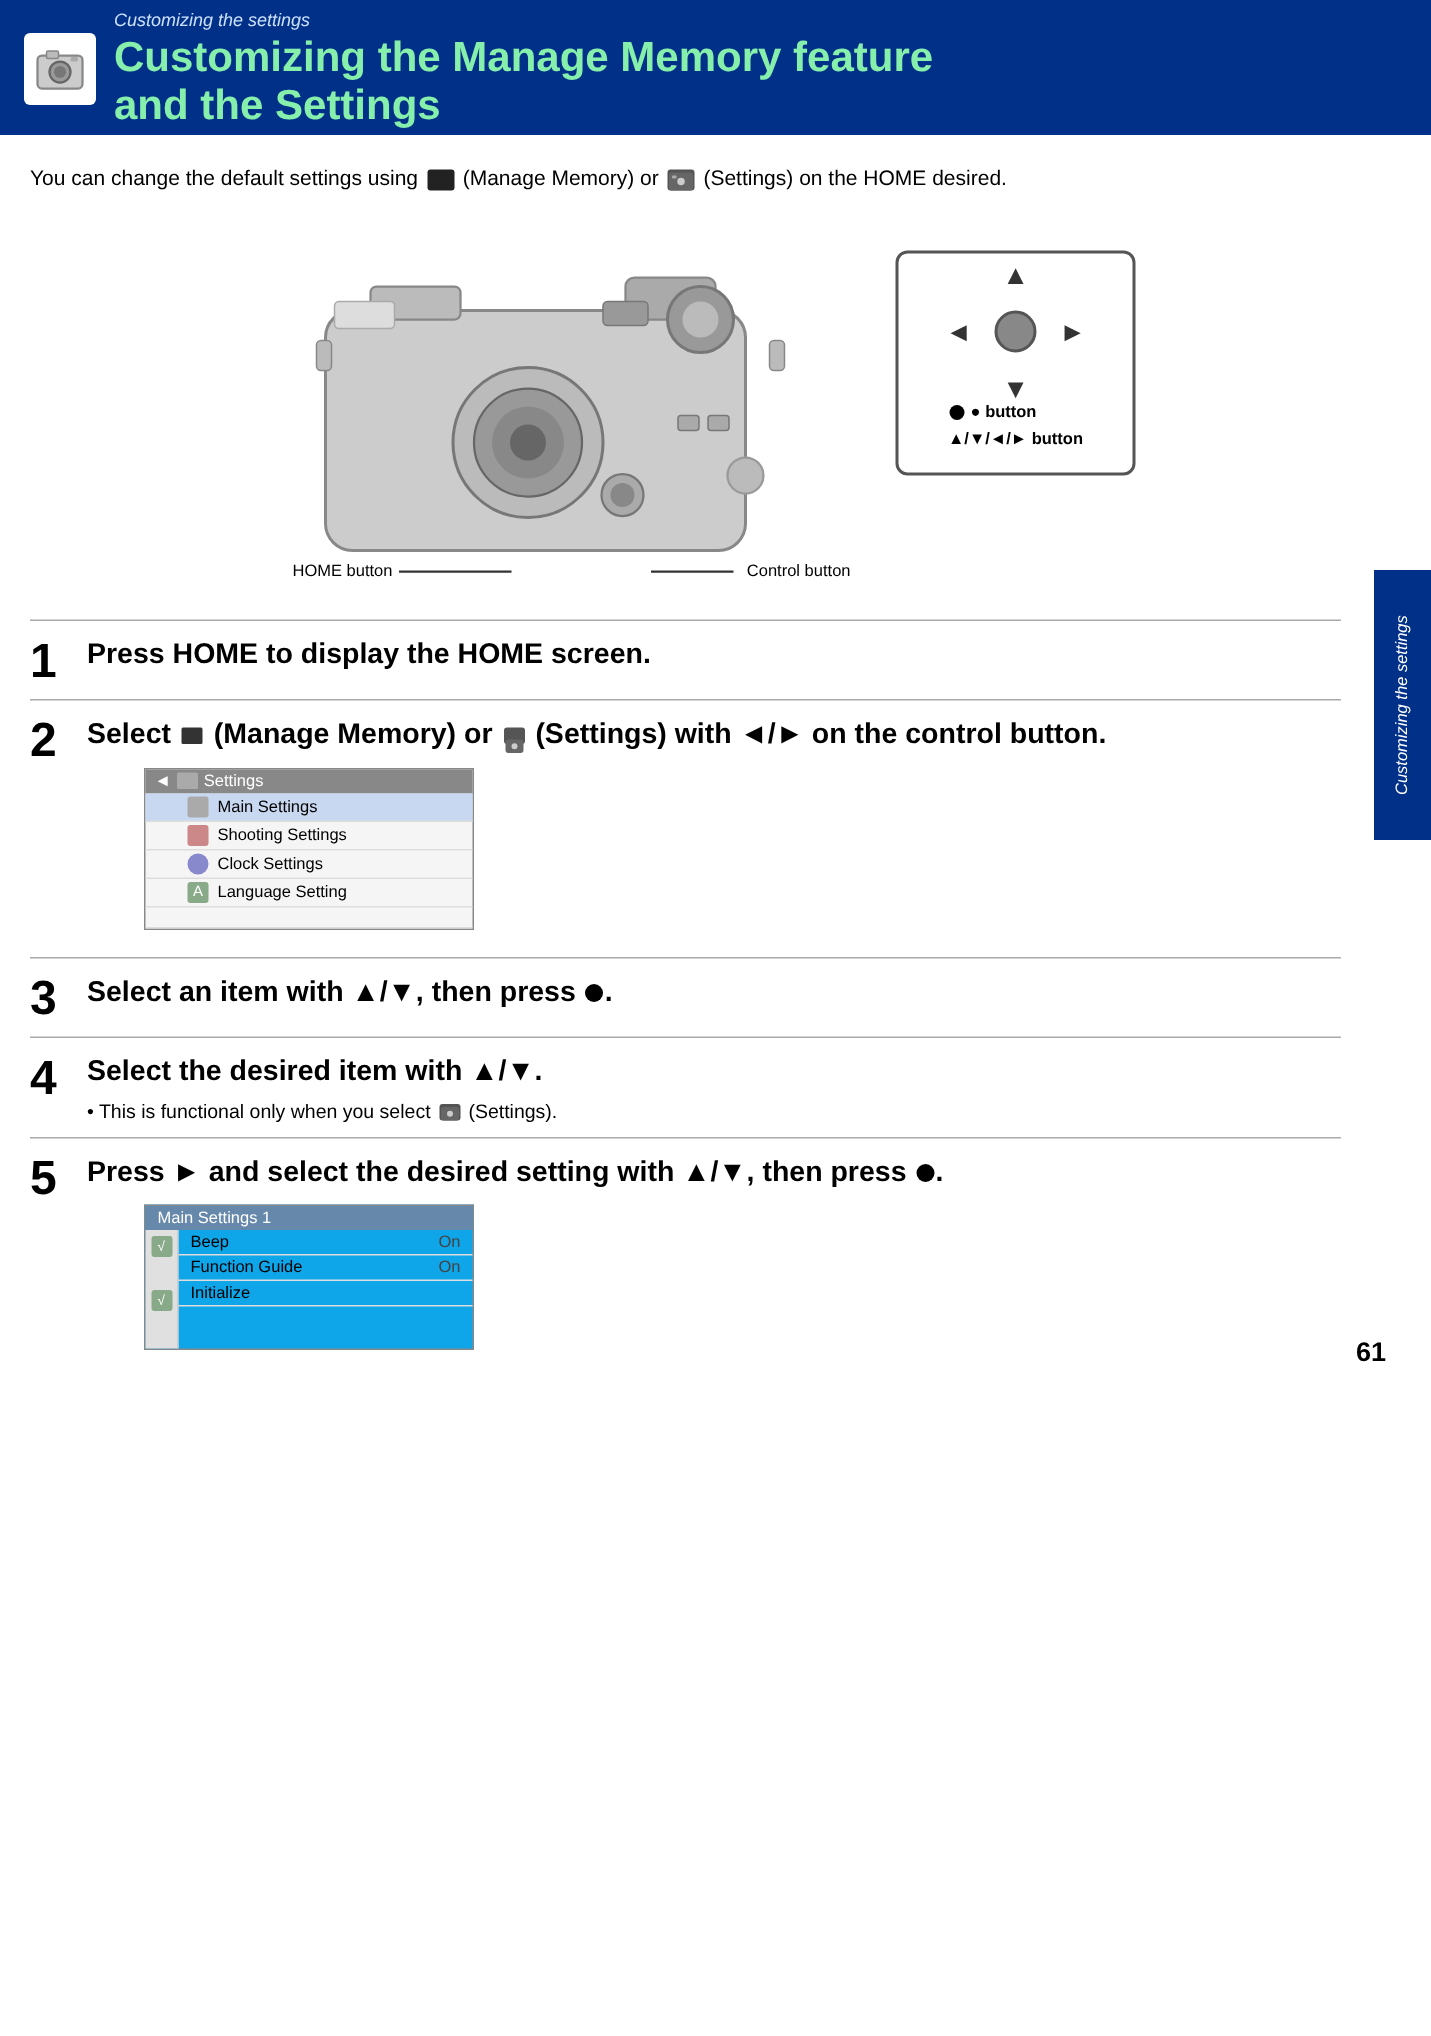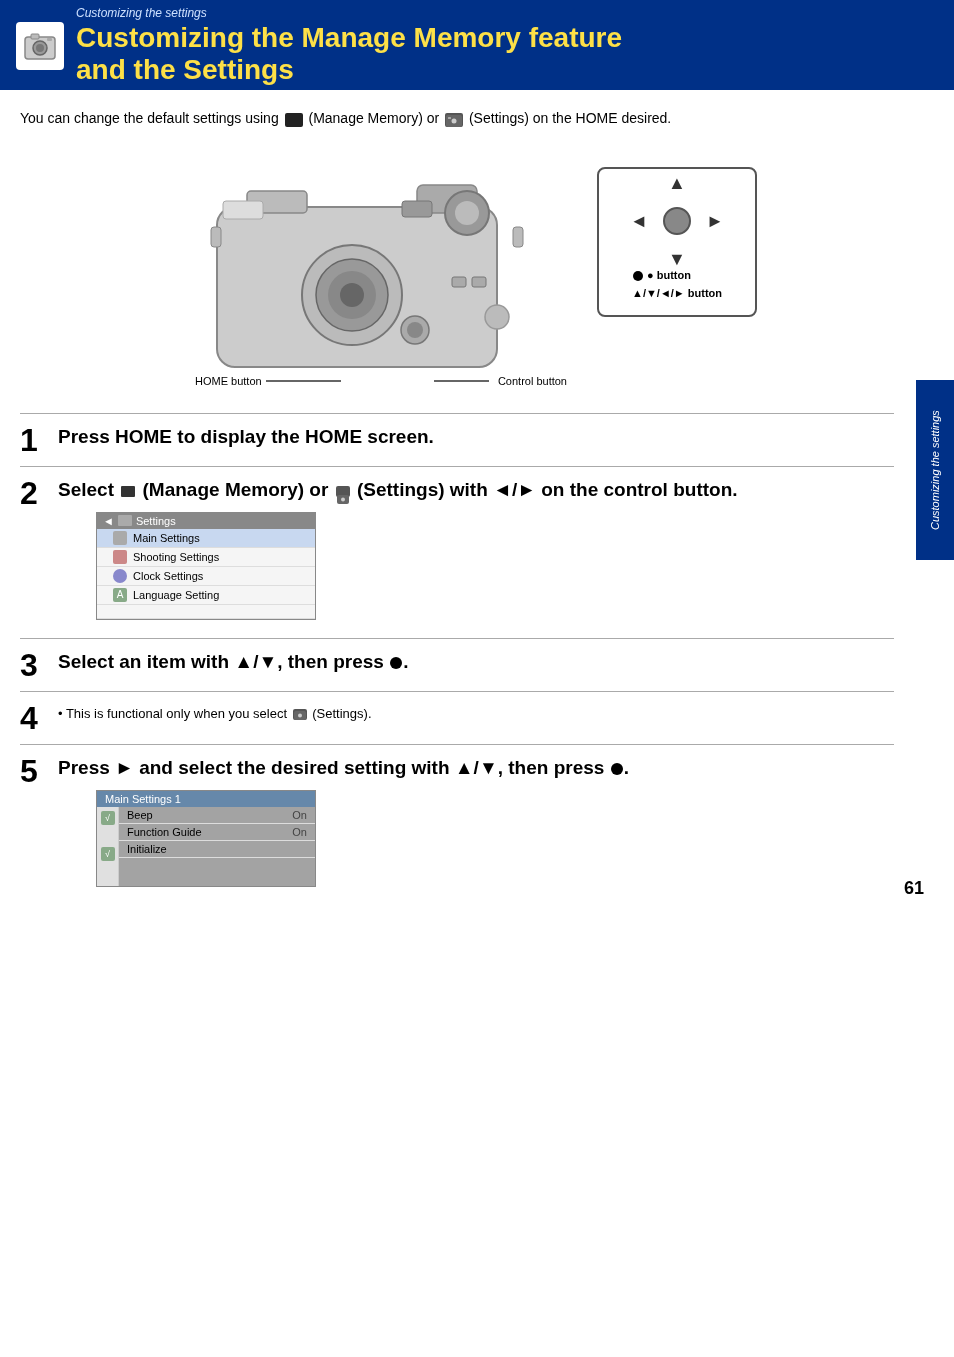--- a/index.html
+++ b/index.html
@@ -40,21 +40,21 @@
     }
     .header-subtitle {
       font-size: 12px;
       color: #cce0ff;
       font-style: italic;
       margin-bottom: 2px;
     }
     .header-title {
       font-size: 28px;
       font-weight: bold;
-      color: #fde047;
+      color: #86efac;
       line-height: 1.15;
     }
 
     
     .main-content {
       padding: 18px 60px 18px 20px;
       position: relative;
     }
 
     
@@ -177,21 +177,21 @@
     .screen-header {
       background: #888;
       color: #fff;
       padding: 2px 6px;
       font-size: 11px;
       display: flex;
       align-items: center;
       gap: 4px;
     }
     .screen-row {
-      padding: 2px 8px 2px 16px;
+      padding: 2px 8px 2px 28px;
       border-bottom: 1px solid #ddd;
       display: flex;
       align-items: center;
       gap: 6px;
     }
     .screen-row.selected {
       background: #c8d8f0;
     }
     .screen-icon-placeholder {
       width: 14px;
@@ -199,21 +199,21 @@
       background: #aaa;
       border-radius: 2px;
       flex-shrink: 0;
     }
 
     
     .screen-mockup2 {
       border: 1px solid #888;
       width: 220px;
       margin: 8px 0 8px 38px;
-      background: #a3a3a3;
+      background: #0ea5e9;
       font-size: 11px;
     }
     .screen-header2 {
       background: #6688aa;
       color: #fff;
       padding: 2px 8px;
       font-size: 11px;
     }
     .screen-row2 {
       padding: 2px 8px 2px 8px;
@@ -460,20 +460,21 @@
         <span class="black-circle" style="width:12px;height:12px;"></span>.
       </div>
     </div>
   </div>
 
   <hr class="divider">
 
   <div class="step">
     <div class="step-number">4</div>
     <div class="step-content">
+      <div class="step-title">Select the desired item with ▲/▼.</div>
       <div class="step-note">
         • This is functional only when you select 
         <span class="settings-icon" style="width:14px;height:11px;display:inline-block;vertical-align:middle;margin:0 2px;">
           <svg width="14" height="11" viewBox="0 0 14 11">
               <rect x="1" y="1" width="12" height="9" rx="2" fill="#666"></rect>
               <circle cx="7" cy="5.5" r="2" fill="#ccc"></circle>
             </svg>
         </span>
         (Settings).
       </div>

